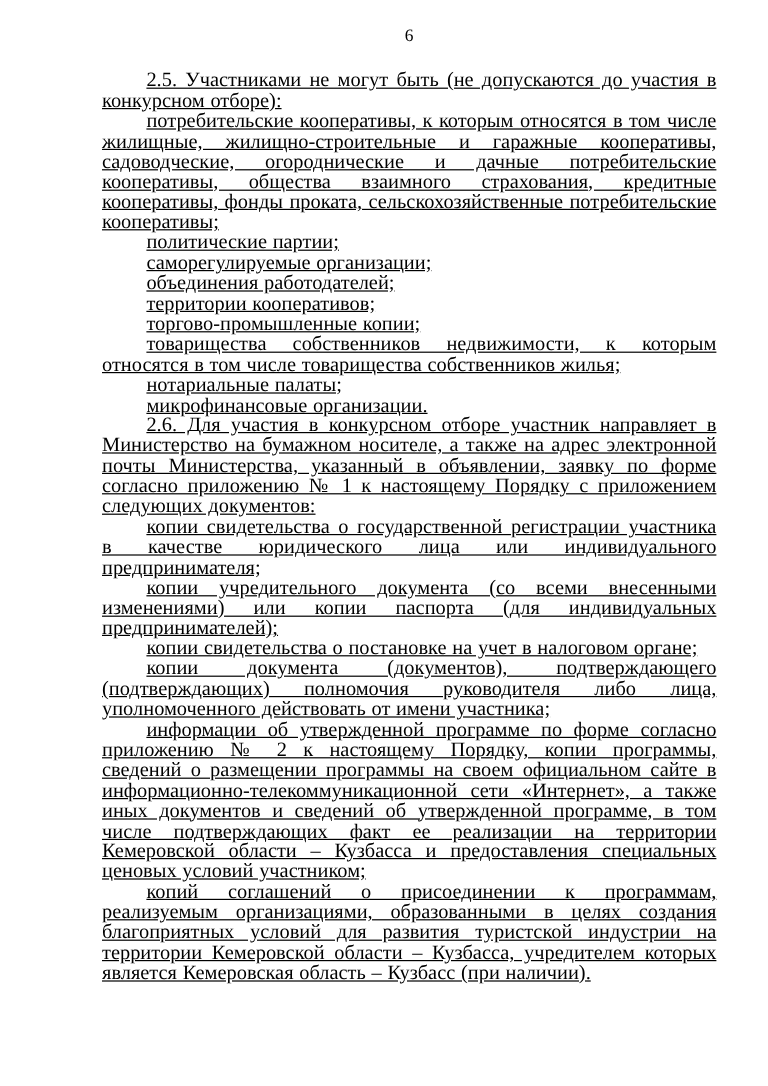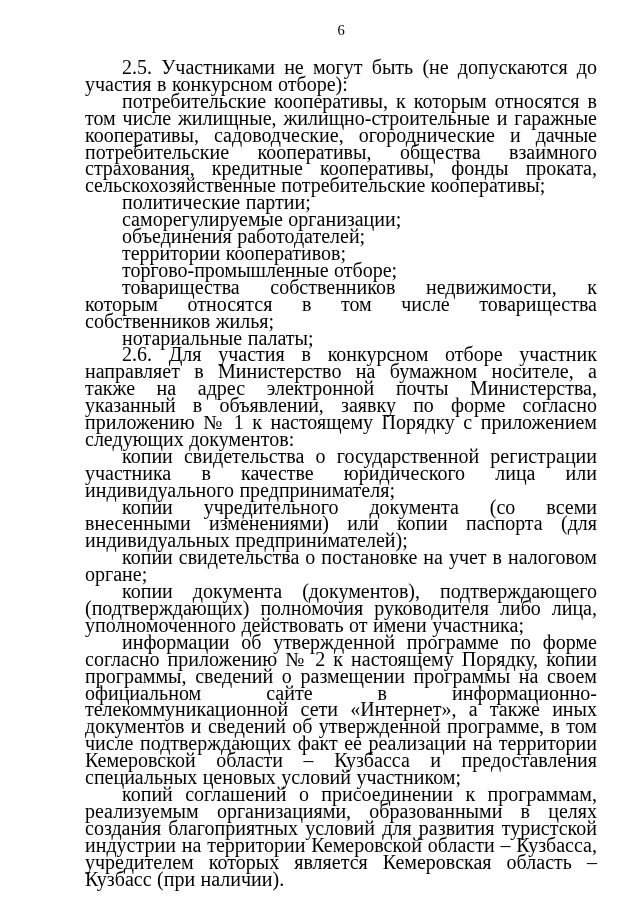--- a/index.html
+++ b/index.html
@@ -22,42 +22,44 @@
     left: 85px;
     width: 512px;
   }
   .page-number {
     text-align: center;
     font-size: 14.5px;
     margin-bottom: 20px;
   }
   .content p {
     margin: 0;
-    font-size: 20px;
+    font-size: 17px;
     line-height: 16.9px;
     text-align: justify;
     text-indent: 37px;
     word-spacing: 0.5px;
+    text-decoration: underline;
   }
 </style>
 </head>
 <body>
 
 <div class="page">
   <div class="content">
     <div class="page-number">6</div>
     <p>2.5. Участниками не могут быть (не допускаются до участия в конкурсном отборе):</p>
     <p>потребительские кооперативы, к которым относятся в том числе жилищные, жилищно-строительные и гаражные кооперативы, садоводческие, огороднические и дачные потребительские кооперативы, общества взаимного страхования, кредитные кооперативы, фонды проката, сельскохозяйственные потребительские кооперативы;</p>
     <p>политические партии;</p>
     <p>саморегулируемые организации;</p>
     <p>объединения работодателей;</p>
     <p>территории кооперативов;</p>
-    <p>торгово-промышленные отборе;</p>
+    <p>торгово-промышленные копии;</p>
     <p>товарищества собственников недвижимости, к которым относятся в том числе товарищества собственников жилья;</p>
     <p>нотариальные палаты;</p>
+    <p>микрофинансовые организации.</p>
     <p>2.6. Для участия в конкурсном отборе участник направляет в Министерство на бумажном носителе, а также на адрес электронной почты Министерства, указанный в объявлении, заявку по форме согласно приложению № 1 к настоящему Порядку с приложением следующих документов:</p>
     <p>копии свидетельства о государственной регистрации участника в качестве юридического лица или индивидуального предпринимателя;</p>
     <p>копии учредительного документа (со всеми внесенными изменениями) или копии паспорта (для индивидуальных предпринимателей);</p>
     <p>копии свидетельства о постановке на учет в налоговом органе;</p>
     <p>копии документа (документов), подтверждающего (подтверждающих) полномочия руководителя либо лица, уполномоченного действовать от имени участника;</p>
     <p>информации об утвержденной программе по форме согласно приложению № 2 к настоящему Порядку, копии программы, сведений о размещении программы на своем официальном сайте в информационно-телекоммуникационной сети «Интернет», а также иных документов и сведений об утвержденной программе, в том числе подтверждающих факт ее реализации на территории Кемеровской области – Кузбасса и предоставления специальных ценовых условий участником;</p>
     <p>копий соглашений о присоединении к программам, реализуемым организациями, образованными в целях создания благоприятных условий для развития туристской индустрии на территории Кемеровской области – Кузбасса, учредителем которых является Кемеровская область – Кузбасс (при наличии).</p>
   </div>
 </div>
 

